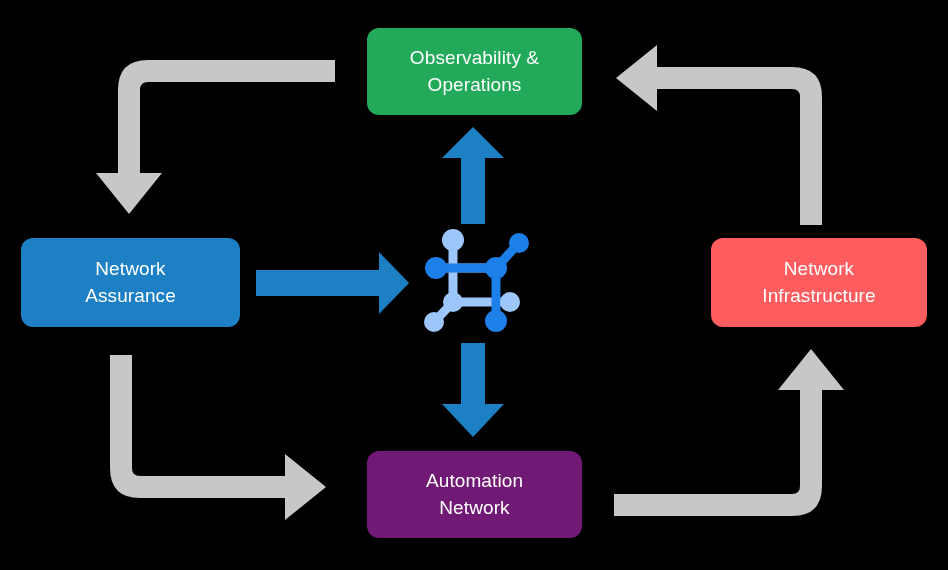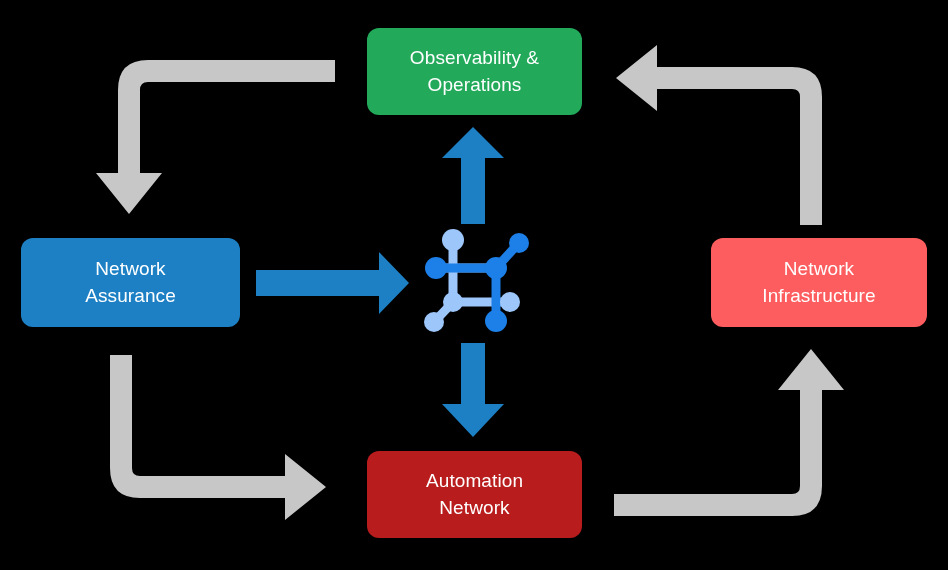--- a/index.html
+++ b/index.html
@@ -199,20 +199,20 @@
     </span>
   </div>
 
   <div class="node-box" id="box-network-infrastructure" style="background:#fd5d5f;">
     <span>
       <span class="label-line">Network</span>
       <span class="label-line">Infrastructure</span>
     </span>
   </div>
 
-  <div class="node-box" id="box-automation-tooling" style="background:#b91c1c;">
+  <div class="node-box" id="box-automation-tooling" style="background:#701a75;">
     <span>
       <span class="label-line">Automation</span>
       <span class="label-line">Network</span>
     </span>
   </div>
 
 </div>
 
 </body></html>

